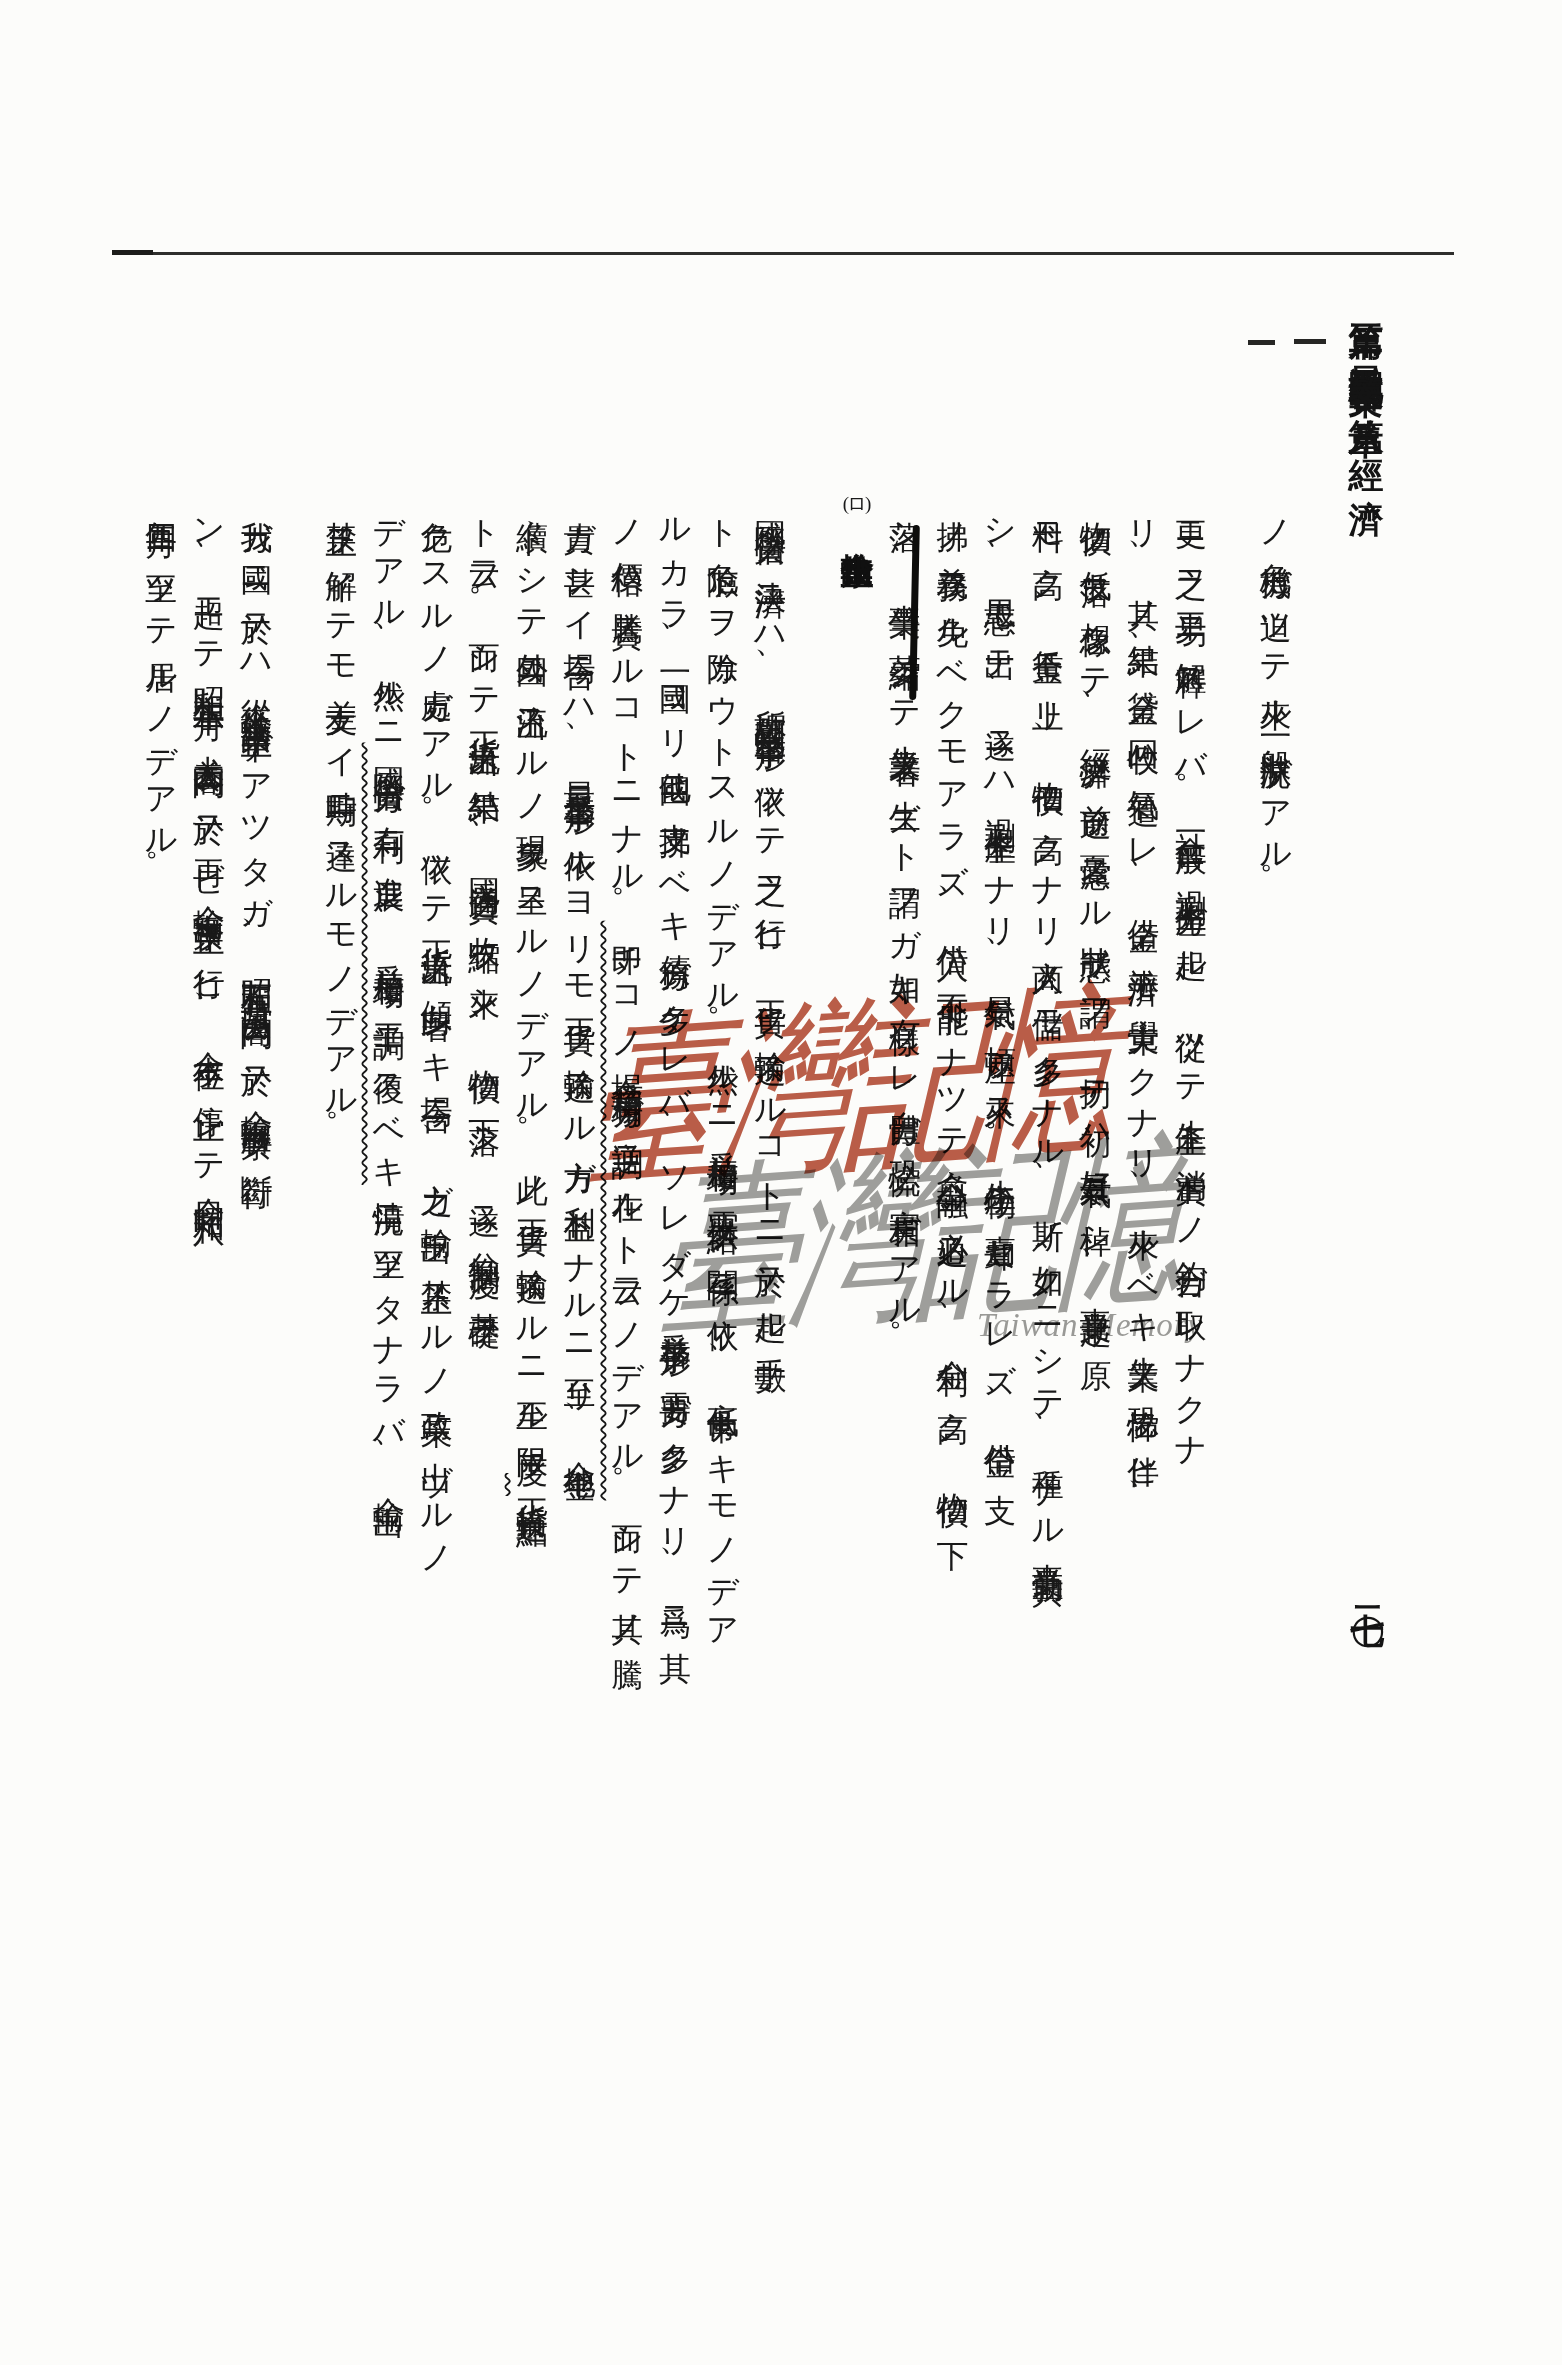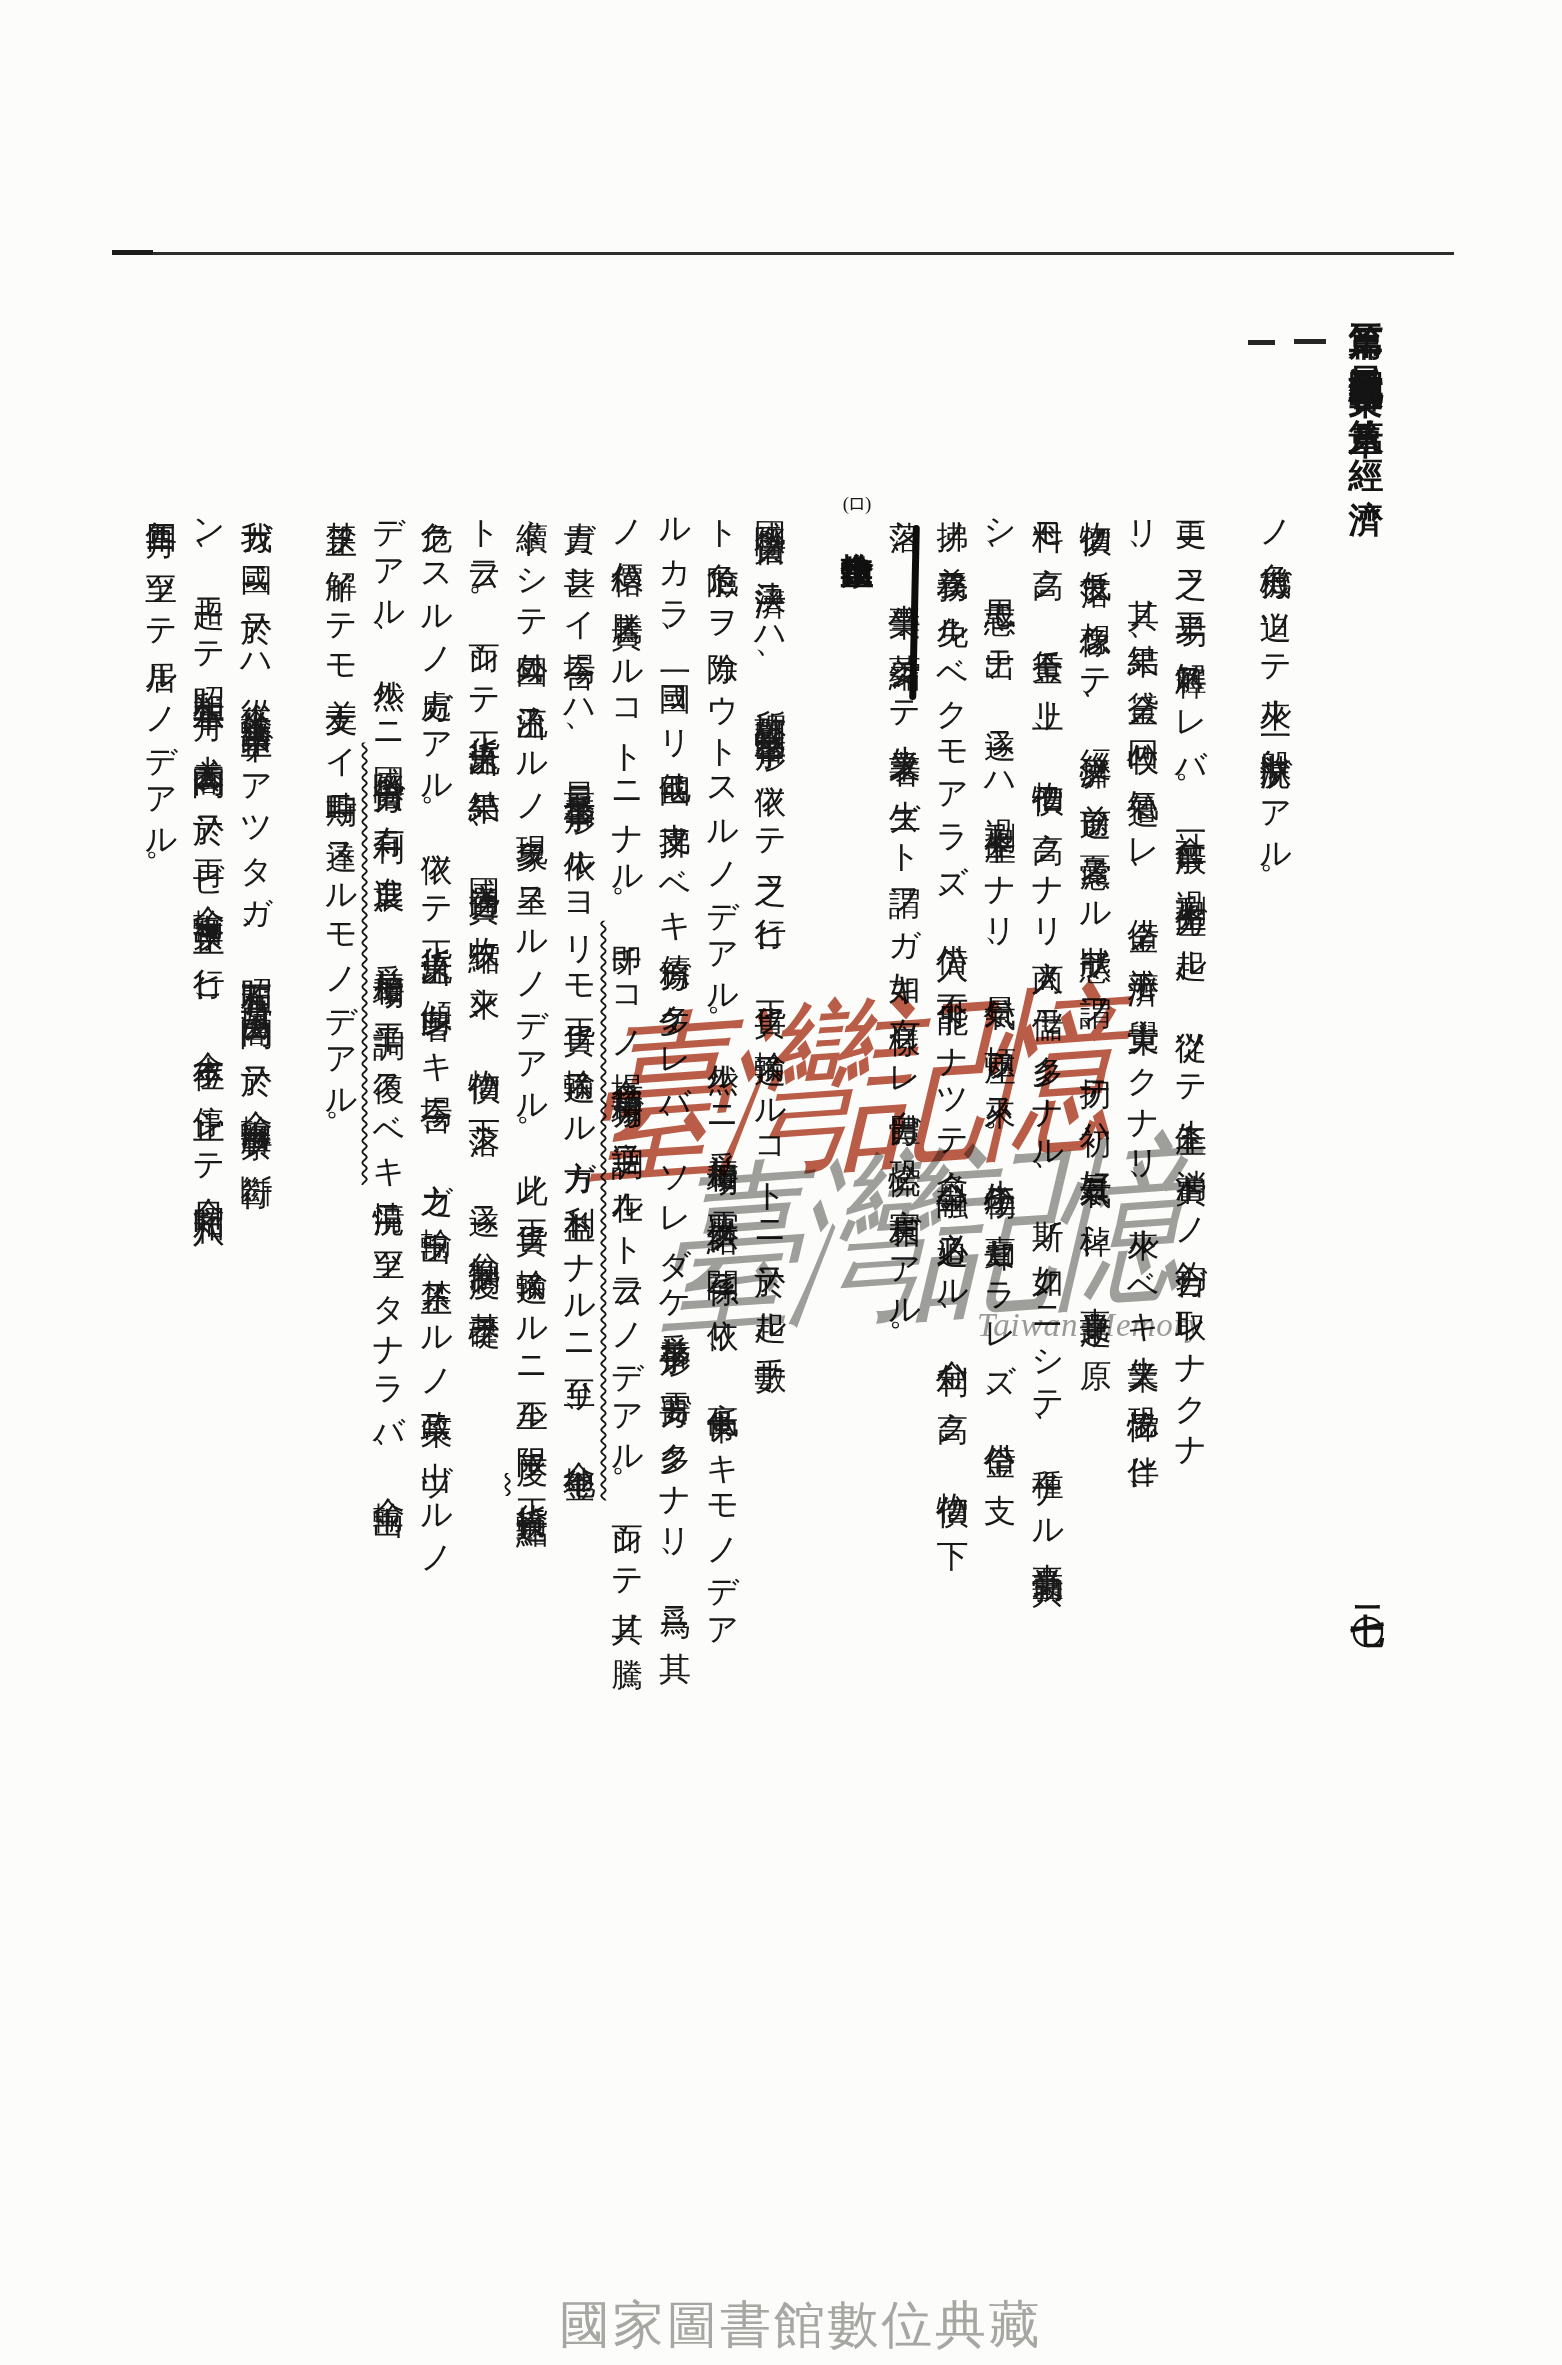--- a/index.html
+++ b/index.html
@@ -83,16 +83,15 @@
       <div class="col indent"><span>我ガ國ニ於テハ從來金輸出禁止中デアツタガ、昭和五年一月濱口內閣ニ於テ金輸出解禁ヲ斷行</span></div>
       <div class="col"><span>ン、超エテ昭和六年十二月、犬養內閣ニ於テ再ビ金輸出禁止ヲ行ヒ、金本位ヲ停止シテ今日昭和八</span></div>
       <div class="col"><span>年四月ニ至ツテ居ルノデアル。</span></div>
     </div>
 
   <div class="heading-bar"></div>
 
   <div class="wm wm-gray" style="color: rgb(143, 143, 141);">臺灣記憶</div>
   <div class="wm wm-red" style="color: rgb(178, 72, 47);">臺灣記憶</div>
   <div class="wm wm-en" style="color: rgb(155, 155, 153);">Taiwan Memory</div>
-  <div class="wm wm-footer" style="color: rgb(168, 168, 166);">國家圖書館數位典藏</div>
 
 </div>
 
 
 </body></html>

